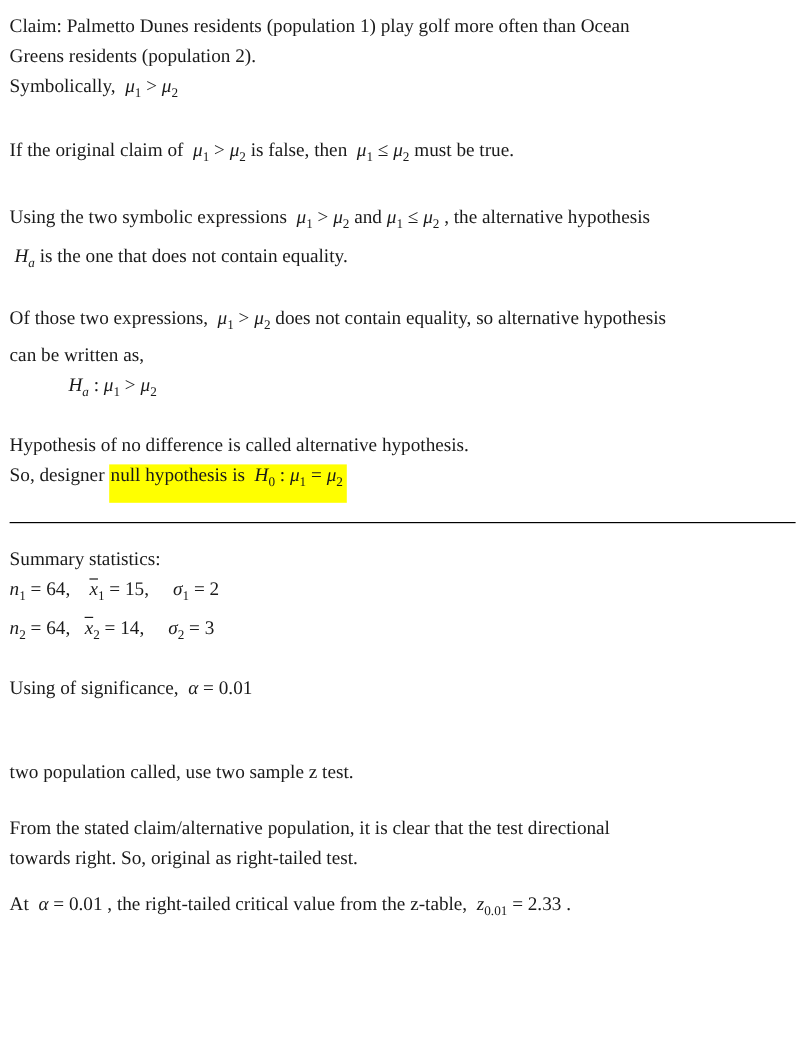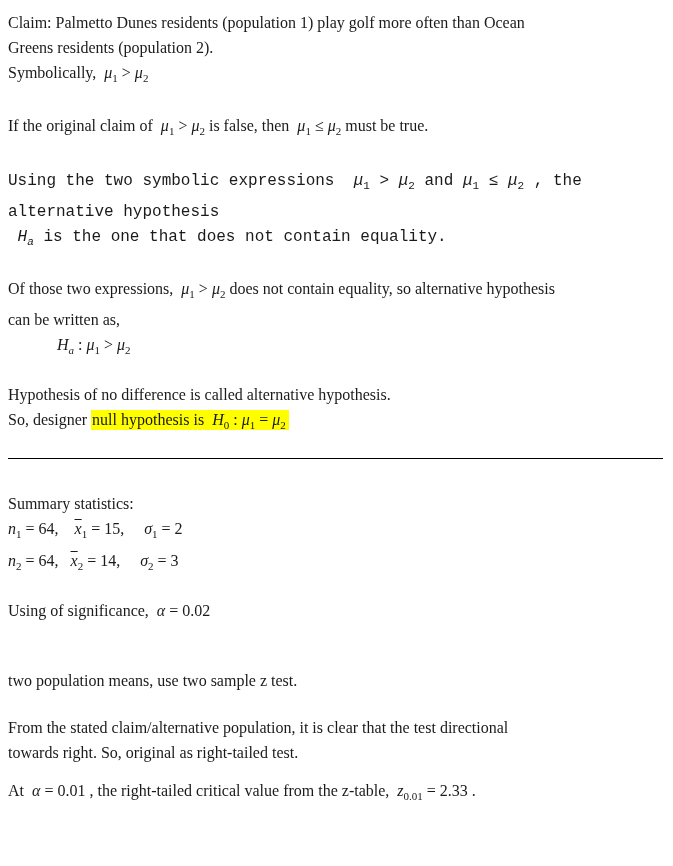--- a/index.html
+++ b/index.html
@@ -18,49 +18,49 @@
   #doc-root {
     padding: 9px 10px 0 8px;
   }
   .para {
     margin: 21px 0 0 0;
     line-height: 25px;
     white-space: pre-wrap;
   }
   p[data-name="claim-paragraph"] { margin-top: 1px; }
   p[data-name="false-claim-paragraph"] { margin-top: 22px; }
-  p[data-name="alternative-hypothesis-definition-paragraph"] { margin-top: 25px; font-family: Liberation Mono, monospace; }
+  p[data-name="alternative-hypothesis-definition-paragraph"] { margin-top: 25px; }
   p[data-name="null-hypothesis-paragraph"] { margin-top: 19px; }
-  p[data-name="summary-statistics-paragraph"] { margin-top: 32px; }
+  p[data-name="summary-statistics-paragraph"] { margin-top: 18px; }
   p[data-name="level-of-significance-paragraph"] { margin-top: 19px; }
   p[data-name="two-sample-z-test-paragraph"] { margin-top: 20px; }
   p[data-name="z-comparison-paragraph"] { margin-top: 15px; }
   p[data-name="right-tailed-test-paragraph"] { margin-top: 22px; }
   p[data-name="critical-value-paragraph"] { margin-top: 13px; }
   hr.divider {
     border: none;
     border-top: 1px solid #000000;
     margin: 20px 0 0 0;
   }
   .run-t { font-style: normal; text-align: right; }
   .run-i { font-style: italic; }
   .run-ol { font-style: italic; text-decoration: overline; }
   sub.sub { font-size: 11px; font-style: normal; }
   sub.isub { font-size: 11px; font-style: italic; }
   .tab { display: inline-block; width: 49px; }
-  .highlight { padding: 1px 3px 2px 1px; }
+  .highlight { padding: 1px 3px 14px 1px; }
 </style>
 </head>
 <body>
 
 <div id="doc-root" data-name="document-body">
     <p class="para" data-name="claim-paragraph"><span class="run-t" data-name="text-run">Claim: Palmetto Dunes residents (population 1) play golf more often than Ocean</span><br><span class="run-t" data-name="text-run">Greens residents (population 2).</span><br><span class="run-t" data-name="text-run">Symbolically,  </span><span class="run-i" data-name="math-symbol">μ</span><sub class="sub" data-name="math-subscript">1</sub><span class="run-t" data-name="text-run"> &gt; </span><span class="run-i" data-name="math-symbol">μ</span><sub class="sub" data-name="math-subscript">2</sub></p>
     <p class="para" data-name="false-claim-paragraph"><span class="run-t" data-name="text-run">If the original claim of  </span><span class="run-i" data-name="math-symbol">μ</span><sub class="sub" data-name="math-subscript">1</sub><span class="run-t" data-name="text-run"> &gt; </span><span class="run-i" data-name="math-symbol">μ</span><sub class="sub" data-name="math-subscript">2</sub><span class="run-t" data-name="text-run"> is false, then  </span><span class="run-i" data-name="math-symbol">μ</span><sub class="sub" data-name="math-subscript">1</sub><span class="run-t" data-name="text-run"> ≤ </span><span class="run-i" data-name="math-symbol">μ</span><sub class="sub" data-name="math-subscript">2</sub><span class="run-t" data-name="text-run"> must be true.</span></p>
     <p class="para" data-name="alternative-hypothesis-definition-paragraph"><span class="run-t" data-name="text-run">Using the two symbolic expressions  </span><span class="run-i" data-name="math-symbol">μ</span><sub class="sub" data-name="math-subscript">1</sub><span class="run-t" data-name="text-run"> &gt; </span><span class="run-i" data-name="math-symbol">μ</span><sub class="sub" data-name="math-subscript">2</sub><span class="run-t" data-name="text-run"> and </span><span class="run-i" data-name="math-symbol">μ</span><sub class="sub" data-name="math-subscript">1</sub><span class="run-t" data-name="text-run"> ≤ </span><span class="run-i" data-name="math-symbol">μ</span><sub class="sub" data-name="math-subscript">2</sub><span class="run-t" data-name="text-run"> , the alternative hypothesis</span><br><span class="run-t" data-name="text-run"> </span><span class="run-i" data-name="math-symbol">H</span><sub class="isub" data-name="math-subscript">a</sub><span class="run-t" data-name="text-run"> is the one that does not contain equality.</span></p>
     <p class="para" data-name="alternative-hypothesis-expression-paragraph"><span class="run-t" data-name="text-run">Of those two expressions,  </span><span class="run-i" data-name="math-symbol">μ</span><sub class="sub" data-name="math-subscript">1</sub><span class="run-t" data-name="text-run"> &gt; </span><span class="run-i" data-name="math-symbol">μ</span><sub class="sub" data-name="math-subscript">2</sub><span class="run-t" data-name="text-run"> does not contain equality, so alternative hypothesis</span><br><span class="run-t" data-name="text-run">can be written as,</span><br><span class="tab" data-name="indent-spacer"></span><span class="run-i" data-name="math-symbol">H</span><sub class="isub" data-name="math-subscript">a</sub><span class="run-t" data-name="text-run"> : </span><span class="run-i" data-name="math-symbol">μ</span><sub class="sub" data-name="math-subscript">1</sub><span class="run-t" data-name="text-run"> &gt; </span><span class="run-i" data-name="math-symbol">μ</span><sub class="sub" data-name="math-subscript">2</sub></p>
     <p class="para" data-name="null-hypothesis-paragraph"><span class="run-t" data-name="text-run">Hypothesis of no difference is called alternative hypothesis.</span><br><span class="run-t" data-name="text-run">So, designer </span><span class="highlight" data-name="highlighted-text" style="background-color: rgb(255, 255, 0);"><span class="run-t" data-name="text-run">null hypothesis is  </span><span class="run-i" data-name="math-symbol">H</span><sub class="sub" data-name="math-subscript">0</sub><span class="run-t" data-name="text-run"> : </span><span class="run-i" data-name="math-symbol">μ</span><sub class="sub" data-name="math-subscript">1</sub><span class="run-t" data-name="text-run"> = </span><span class="run-i" data-name="math-symbol">μ</span><sub class="sub" data-name="math-subscript">2</sub></span></p>
     <hr class="divider" data-name="section-divider" style="border-top-color: rgb(0, 0, 0);">
     <p class="para" data-name="summary-statistics-paragraph"><span class="run-t" data-name="text-run">Summary statistics:</span><br><span class="run-i" data-name="math-symbol">n</span><sub class="sub" data-name="math-subscript">1</sub><span class="run-t" data-name="text-run"> = 64,    </span><span class="run-ol" data-name="math-mean-symbol">x</span><sub class="sub" data-name="math-subscript">1</sub><span class="run-t" data-name="text-run"> = 15,     </span><span class="run-i" data-name="math-symbol">σ</span><sub class="sub" data-name="math-subscript">1</sub><span class="run-t" data-name="text-run"> = 2</span><br><span class="run-i" data-name="math-symbol">n</span><sub class="sub" data-name="math-subscript">2</sub><span class="run-t" data-name="text-run"> = 64,   </span><span class="run-ol" data-name="math-mean-symbol">x</span><sub class="sub" data-name="math-subscript">2</sub><span class="run-t" data-name="text-run"> = 14,     </span><span class="run-i" data-name="math-symbol">σ</span><sub class="sub" data-name="math-subscript">2</sub><span class="run-t" data-name="text-run"> = 3</span></p>
-    <p class="para" data-name="level-of-significance-paragraph"><span class="run-t" data-name="text-run">Using of significance,  </span><span class="run-i" data-name="math-symbol">α</span><span class="run-t" data-name="text-run"> = 0.02</span></p>
-    <p class="para" data-name="two-sample-z-test-paragraph"><br><span class="run-t" data-name="text-run">two population means, use two sample z test.</span></p>
+    <p class="para" data-name="level-of-significance-paragraph"><span class="run-t" data-name="text-run">Using of significance,  </span><span class="run-i" data-name="math-symbol">α</span><span class="run-t" data-name="text-run"> = 0.01</span></p>
+    <p class="para" data-name="two-sample-z-test-paragraph"><br><span class="run-t" data-name="text-run">two population called, use two sample z test.</span></p>
     <p class="para" data-name="right-tailed-test-paragraph"><span class="run-t" data-name="text-run">From the stated claim/alternative population, it is clear that the test directional</span><br><span class="run-t" data-name="text-run">towards right. So, original as right-tailed test.</span></p>
     <p class="para" data-name="critical-value-paragraph"><span class="run-t" data-name="text-run">At  </span><span class="run-i" data-name="math-symbol">α</span><span class="run-t" data-name="text-run"> = 0.01 , the right-tailed critical value from the z-table,  </span><span class="run-i" data-name="math-symbol">z</span><sub class="sub" data-name="math-subscript">0.01</sub><span class="run-t" data-name="text-run"> = 2.33 .</span></p>
   </div>
 
 </body></html>

